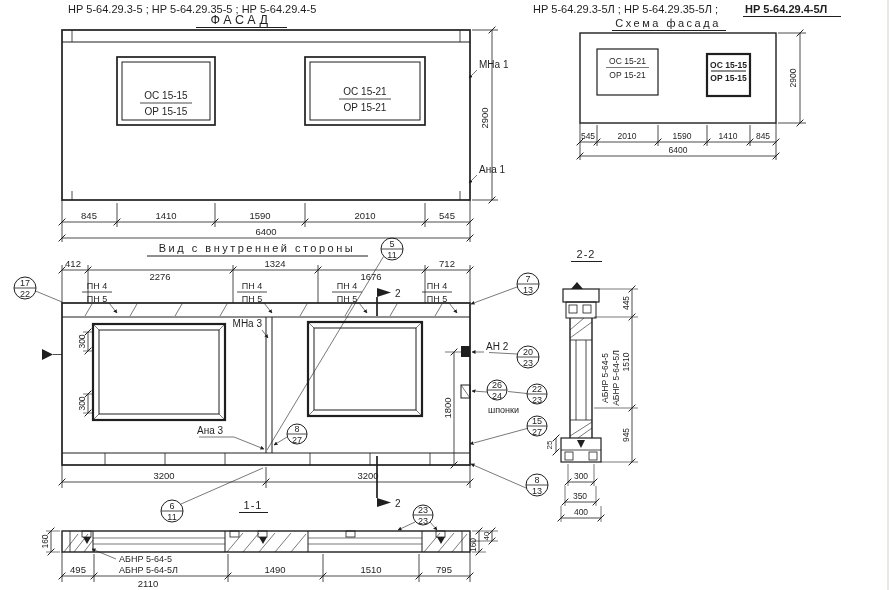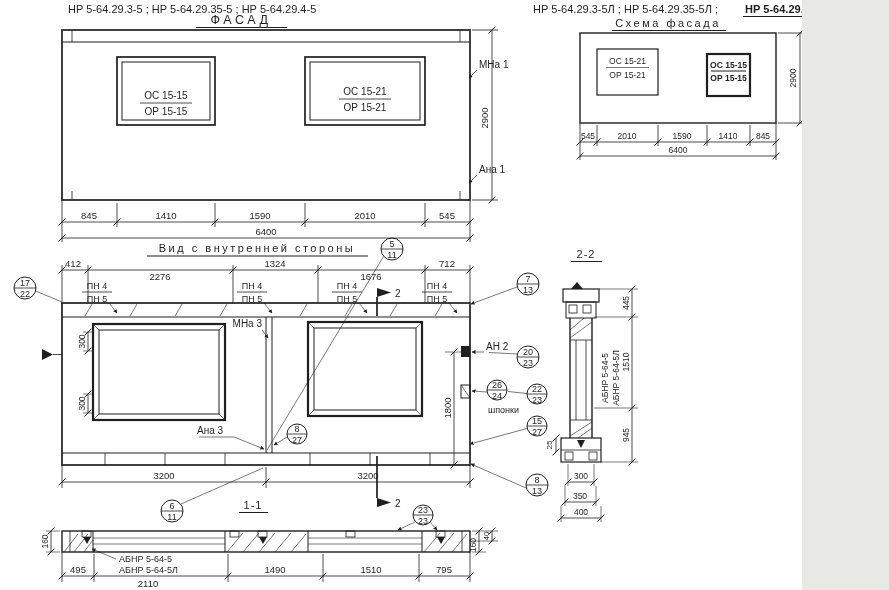--- a/index.html
+++ b/index.html
@@ -1,16 +1,16 @@
 <!DOCTYPE html>
 <html><head>
 <meta charset="utf-8">
 <style>
   html,body{margin:0;padding:0;background:#e8e8e4;}
-  .sheet{width:802px;height:590px;background:#ffffff;position:relative;overflow:hidden;}
+  .sheet{width:887px;height:590px;background:#ffffff;position:relative;overflow:hidden;}
   svg text{font-family:"Liberation Sans","DejaVu Sans",sans-serif;fill:#1f1f1f;}
   .t-codes{font-size:11px;}
   .t-title{font-size:12.5px;letter-spacing:3.5px;}
   .t-title2{font-size:11px;letter-spacing:2.5px;}
   .t-sec{font-size:11px;letter-spacing:1px;}
   .t-dim{font-size:9.5px;}
   .t-sm{font-size:8.5px;}
   .t-xs{font-size:8px;}
   .t-lbl{font-size:10px;}
   .t-call{font-size:9px;}

